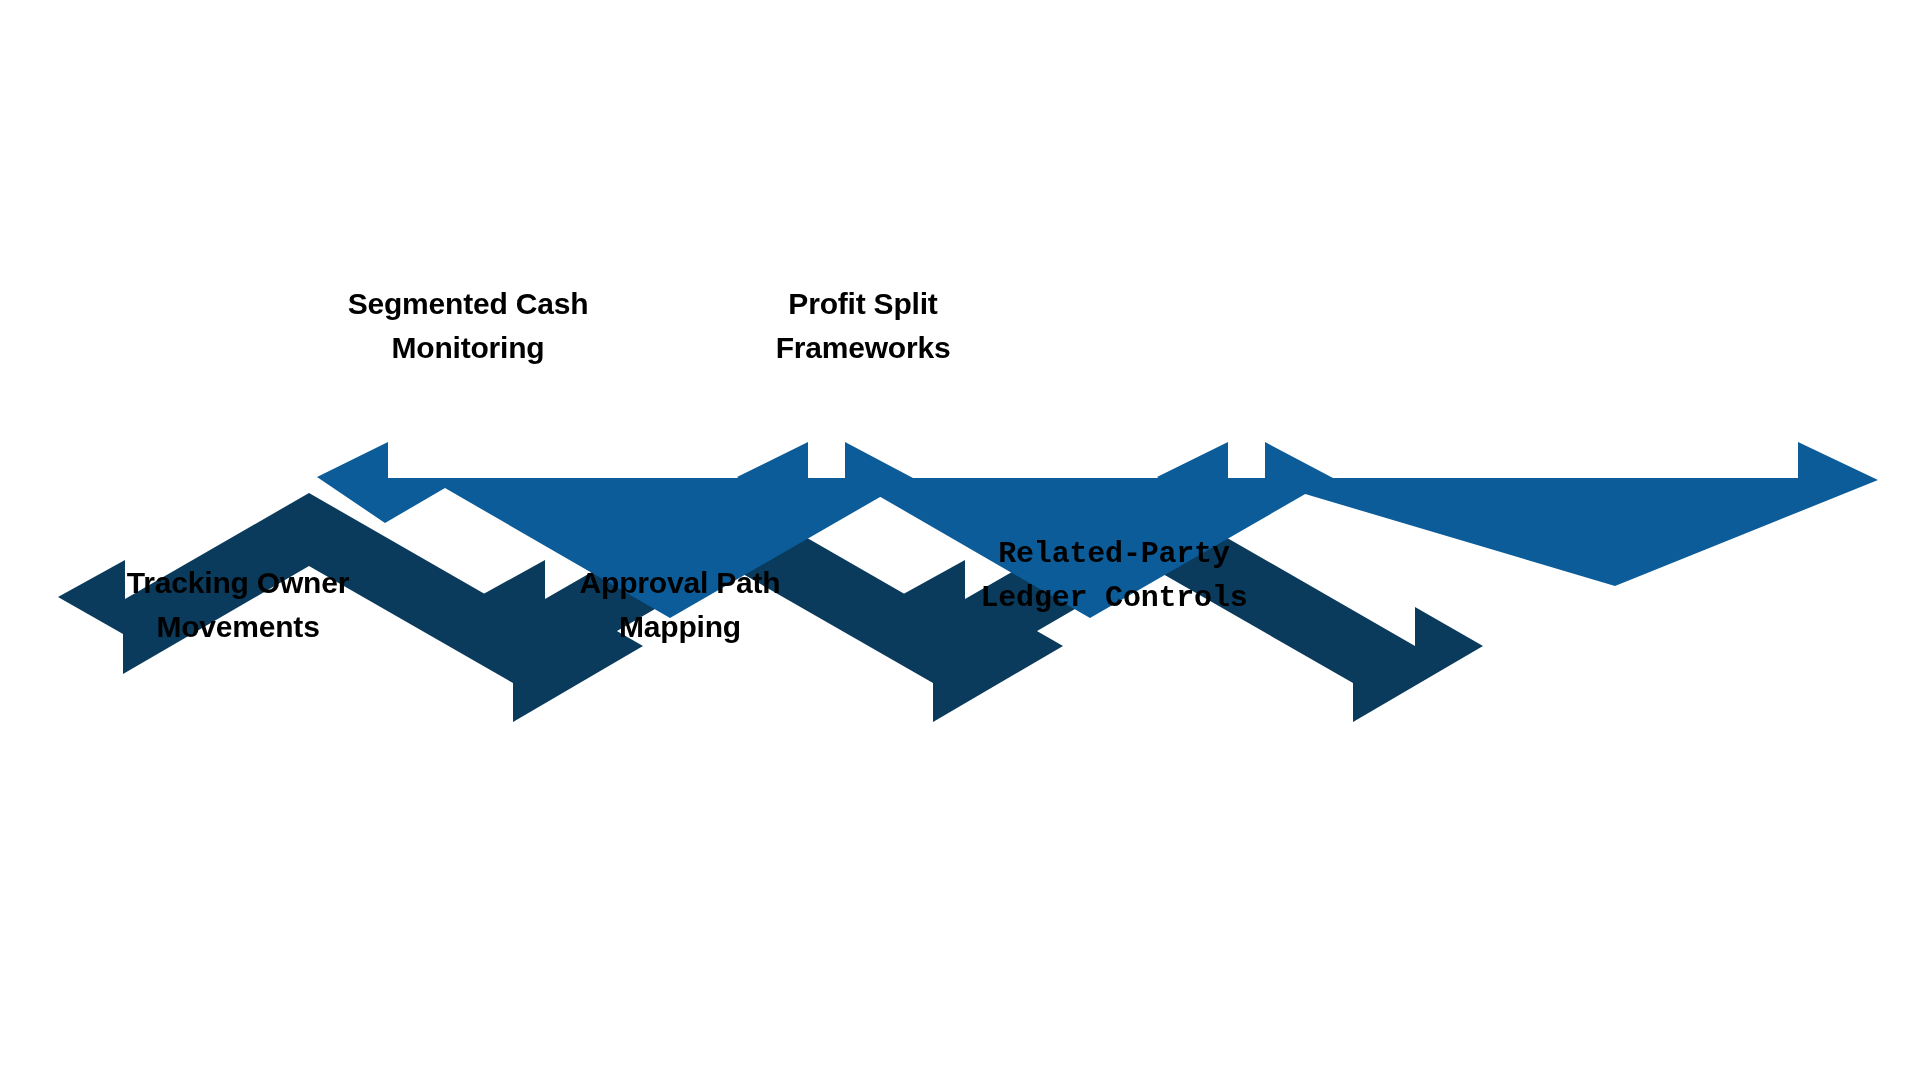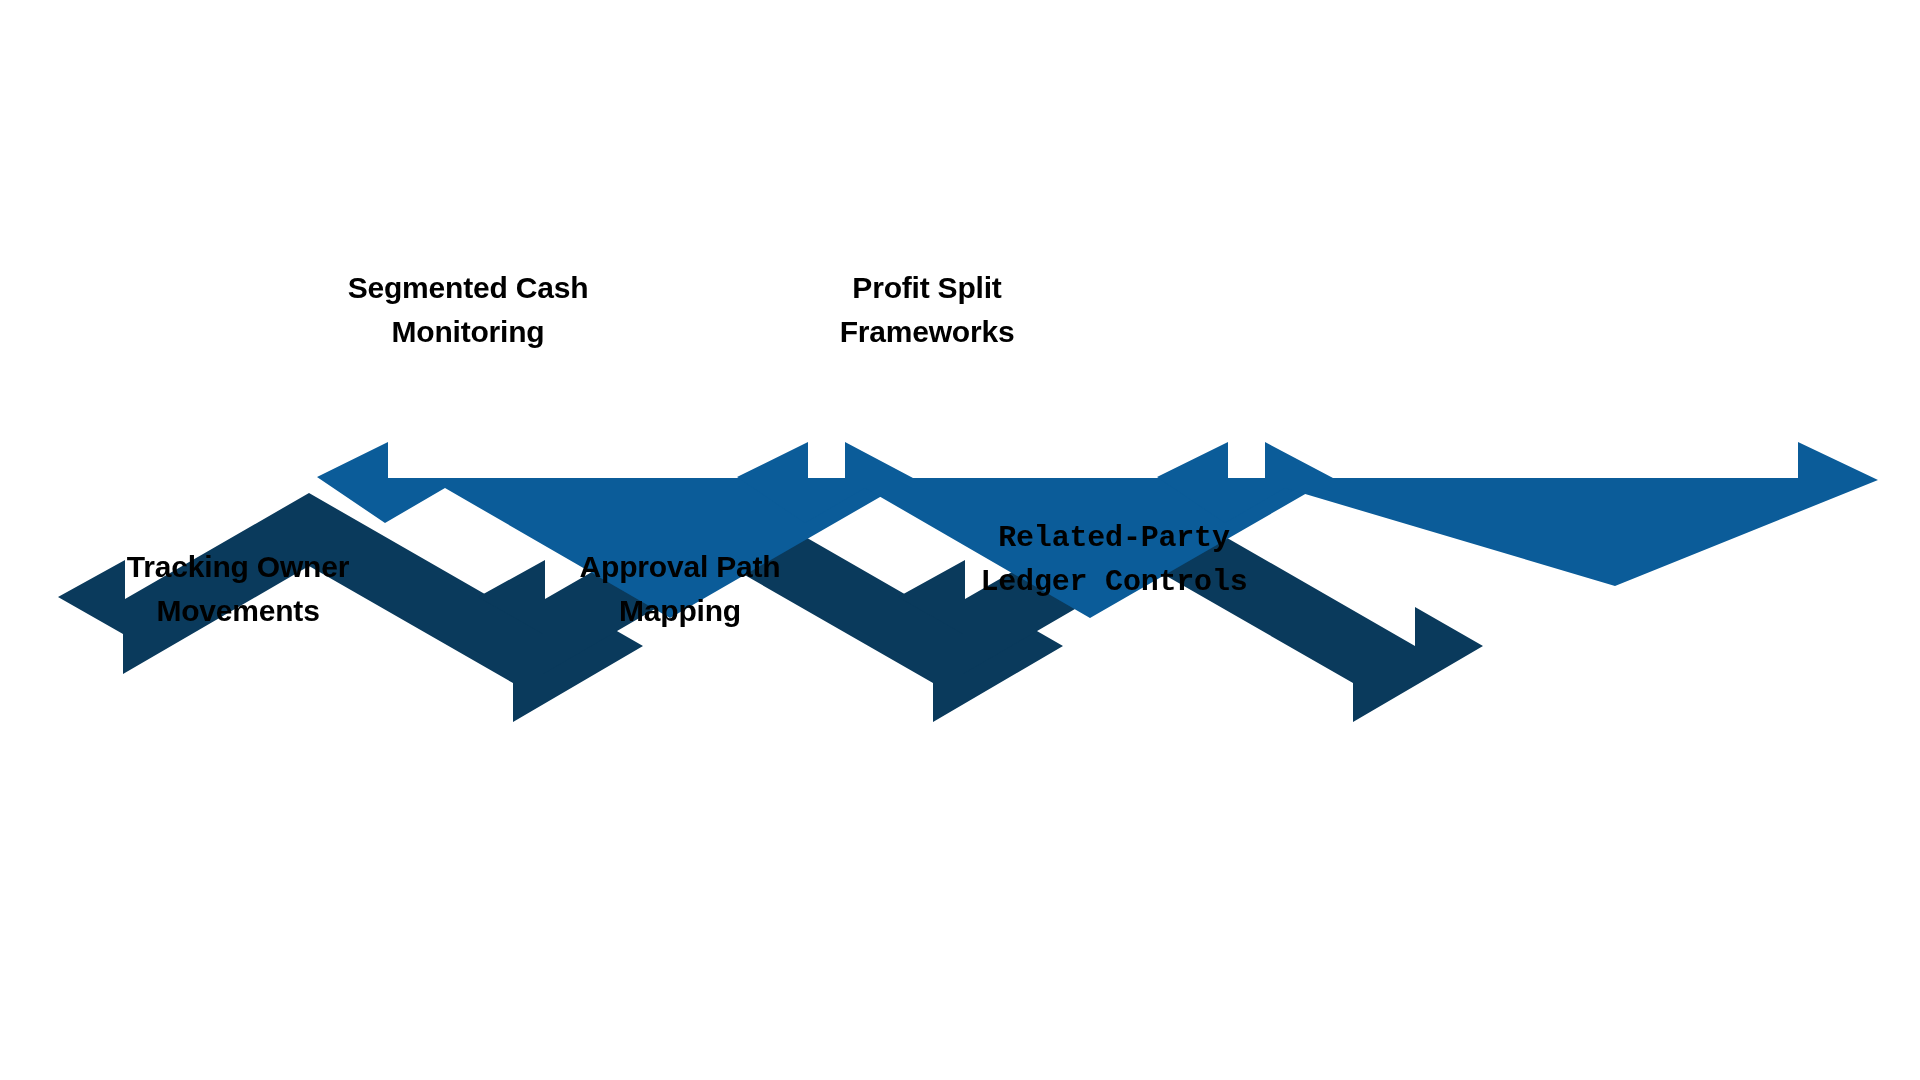--- a/index.html
+++ b/index.html
@@ -9,20 +9,21 @@
   #diagram{position:absolute;left:0;top:0;width:1920px;height:1080px;}
   .cap{
     position:absolute;
     text-align:center;
     font-weight:700;
     font-size:30px;
     line-height:44px;
     color:#000000;
     letter-spacing:-0.2px;
     white-space:pre-line;
+    margin-top:16px;
   }
   .num{
     font-size:36px;
     font-weight:400;
     fill:#ffffff;
   }
 </style>
 </head>
 <body>
 
@@ -121,21 +122,21 @@
     <text class="num" x="466" y="444" text-anchor="middle">02</text>
     <text class="num" x="676" y="470" text-anchor="middle">03</text>
     <text class="num" x="886" y="444" text-anchor="middle">04</text>
     <text class="num" x="1096" y="470" text-anchor="middle">05</text>
     <text class="num" x="1318" y="444" text-anchor="middle">06</text>
   </svg>
 
   <div class="cap" style="left:303px; top:266px; width:330px;">Segmented Cash
 Monitoring</div>
 
-  <div class="cap" style="left:762px; top:266px; width:330px;">Profit Split
+  <div class="cap" style="left:698px; top:266px; width:330px;">Profit Split
 Frameworks</div>
 
 
   <div class="cap" style="left:73px; top:545px; width:330px;">Tracking Owner
 Movements</div>
 
   <div class="cap" style="left:515px; top:545px; width:330px;">Approval Path
 Mapping</div>
 
   <div class="cap" style="left:949px; top:516px; width:330px;font-family:Liberation Mono, monospace;">Related-Party

